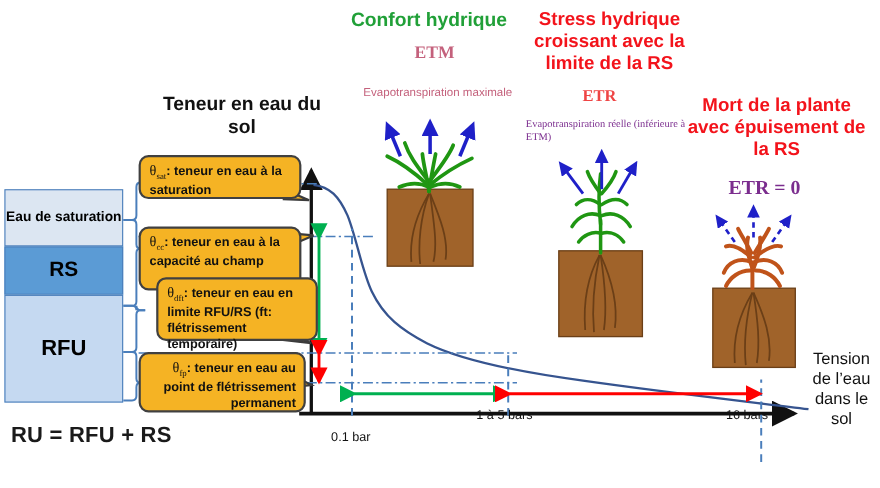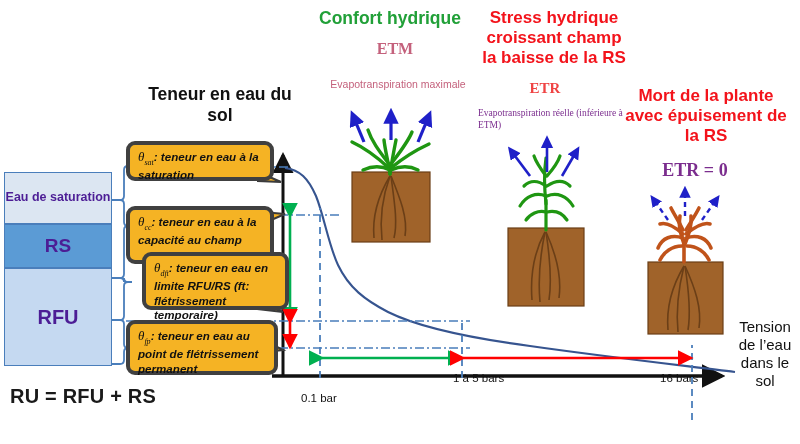--- a/index.html
+++ b/index.html
@@ -11,21 +11,21 @@
     position:relative;
   }
   .abs{position:absolute;}
   
   #soil-column{left:4px;top:172px;width:108px;}
   .soil-band{
     box-sizing:border-box;
     border:1.6px solid #4a7ebb;
     display:flex;align-items:center;justify-content:center;
     text-align:center;
-    color:#4c1d95;
+    color:#000000;
   }
   #band-sat{height:52px;background:#dce6f2;font-size:12.5px;font-weight:600;line-height:1.25;}
   #band-rfu{height:98px;background:#c5d9f1;font-size:20px;font-weight:bold;}
   #band-rs{height:44px;background:#5b9bd5;font-size:19px;font-weight:bold;}
   #ru-formula{left:10px;top:385px;font-size:20px;font-weight:bold;color:#1a1a1a;letter-spacing:.2px;}
 
   
   .head{font-weight:bold;text-align:center;line-height:1.18;}
   #title-soilwater{left:140px;top:84px;width:160px;font-size:17.5px;color:#111;}
   #title-confort{left:300px;top:8px;width:180px;font-size:17.5px;color:#21a038;}
@@ -36,40 +36,39 @@
   #etm-label{left:345px;top:40px;width:100px;font-size:16px;color:#c4617c;}
   #etm-sub{left:318px;top:78px;width:160px;font-size:10.5px;color:#c4617c;text-align:center;font-family:"Liberation Sans",sans-serif;}
   #etr-label{left:495px;top:80px;width:100px;font-size:15px;color:#ef4444;}
   #etr-sub{left:478px;top:108px;width:150px;font-size:9.5px;color:#7b2d8e;text-align:left;line-height:1.25;font-family:"Liberation Serif",serif;}
   #etr0-label{left:640px;top:160px;width:110px;font-size:18px;color:#7b2d8e;}
 
   
   .callout{
     box-sizing:border-box;
     background:#f5b324;
-    border:4px solid #404040;
+    border:2px solid #404040;
     border-radius:9px;
     font-size:11.6px;
     font-weight:600;
     color:#111;
     line-height:1.28;
     padding:4px 7px 4px 8px;
-    font-style:italic;
   }
   .callout .th{font-family:"Liberation Serif", serif;font-weight:normal;font-size:13px;}
   .callout .th sub{font-size:8px;}
   #callout-sat{left:126px;top:141px;width:148px;height:40px;}
   #callout-cc{left:126px;top:206px;width:148px;height:58px;}
   #callout-dft{left:142px;top:252px;width:147px;height:58px;}
-  #callout-fp{left:126px;top:320px;width:152px;height:55px;}
+  #callout-fp{left:126px;top:320px;width:152px;height:55px;text-align:right;}
 
   
   .axlab{font-size:11.5px;color:#111;font-weight:500;}
   #lab-01bar{left:301px;top:392px;}
-  #lab-15bar{left:453px;top:372px;}
+  #lab-15bar{left:433px;top:372px;}
   #lab-16bar{left:660px;top:372px;}
   #lab-tension{left:730px;top:318px;width:70px;font-size:15px;font-weight:normal;color:#111;line-height:1.2;}
 
   svg{position:absolute;left:0;top:0;}
 </style>
 </head>
 <body>
 
 <svg width="800" height="444">
   <defs>
@@ -222,21 +221,21 @@
 
 <div class="abs" id="soil-column">
   <div class="soil-band" id="band-sat">Eau de saturation</div>
   <div class="soil-band" id="band-rs">RS</div>
   <div class="soil-band" id="band-rfu">RFU</div>
 </div>
 <div class="abs" id="ru-formula">RU = RFU + RS</div>
 
 <div class="abs head" id="title-soilwater">Teneur en eau du sol</div>
 <div class="abs head" id="title-confort">Confort hydrique</div>
-<div class="abs head" id="title-stress">Stress hydrique croissant champ la baisse de la RS</div>
+<div class="abs head" id="title-stress">Stress hydrique croissant avec la limite de la RS</div>
 <div class="abs head" id="title-mort">Mort de la plante avec épuisement de la RS</div>
 
 <div class="abs etlabel" id="etm-label">ETM</div>
 <div class="abs" id="etm-sub">Evapotranspiration maximale</div>
 <div class="abs etlabel" id="etr-label">ETR</div>
 <div class="abs" id="etr-sub">Evapotranspiration réelle (inférieure à ETM)</div>
 <div class="abs etlabel" id="etr0-label">ETR = 0</div>
 
 <div class="abs callout" id="callout-sat">
   <span class="th"><span>θ</span><sub>sat</sub></span><span>: teneur en eau à la saturation</span>

